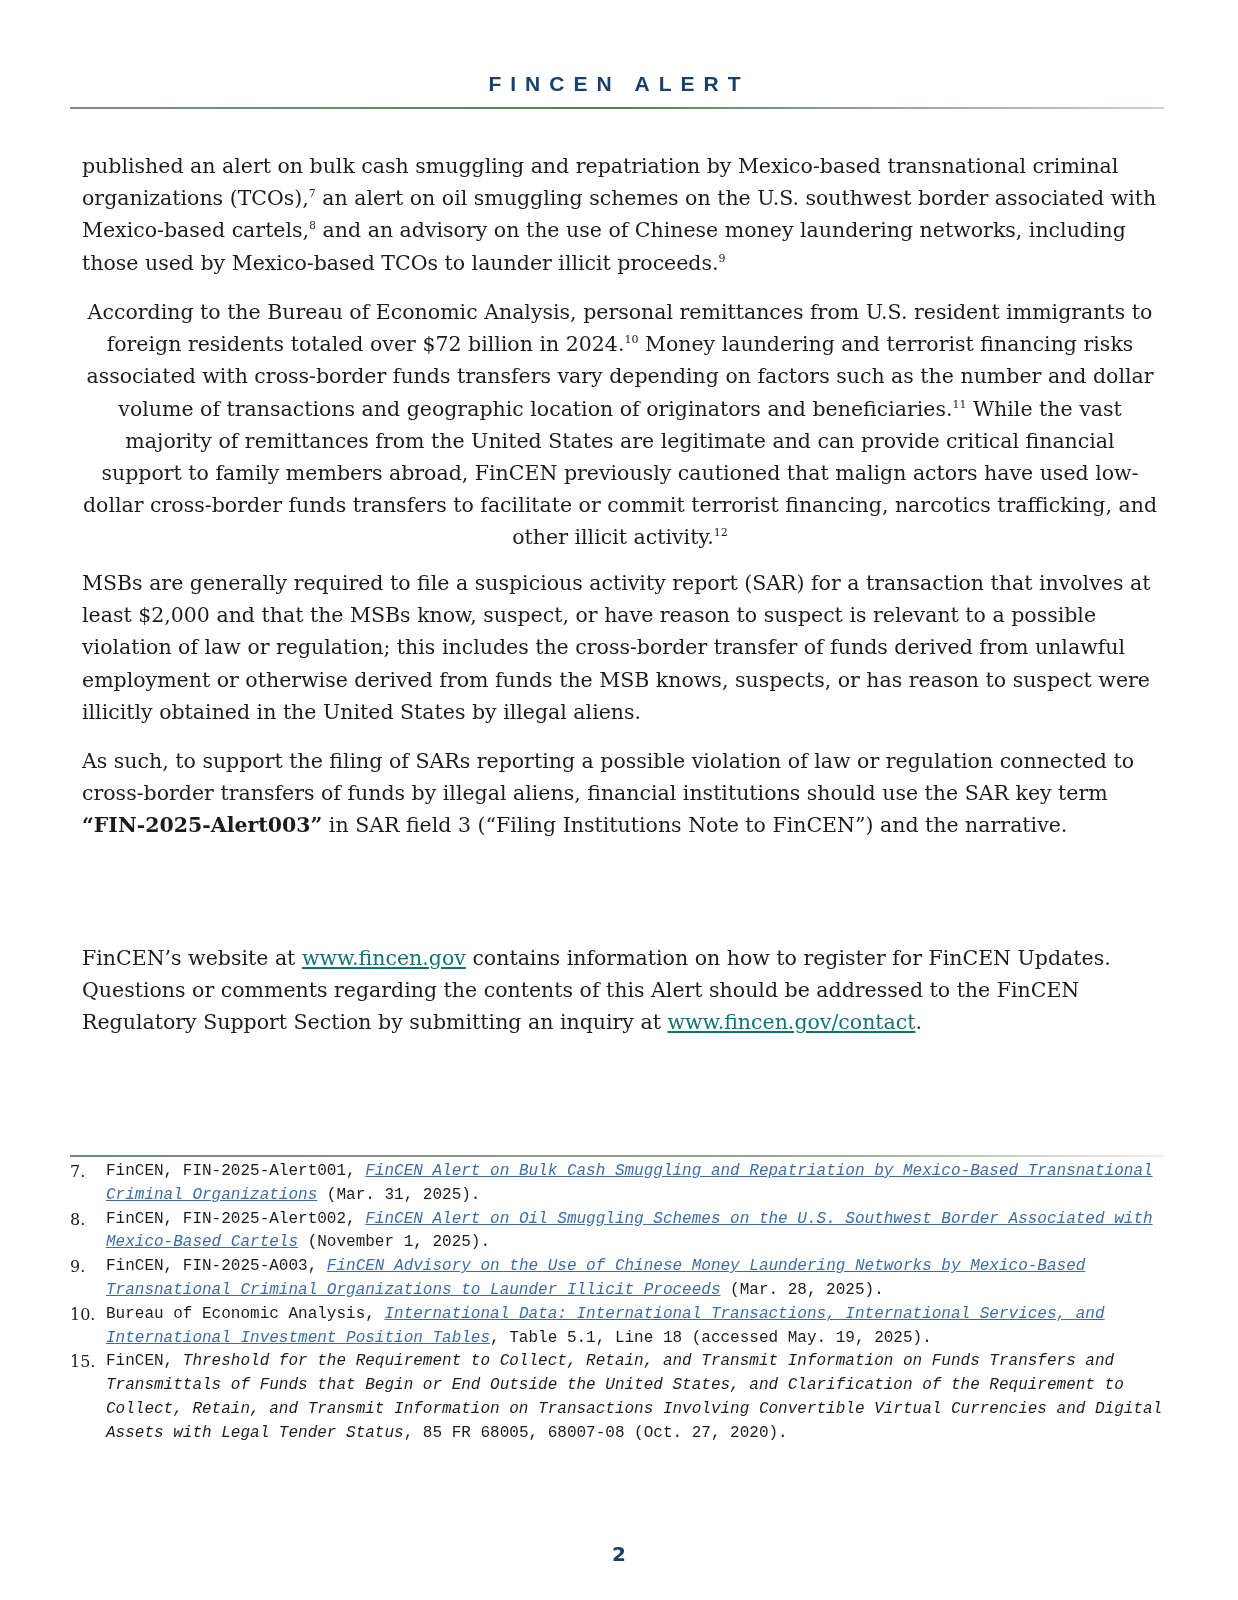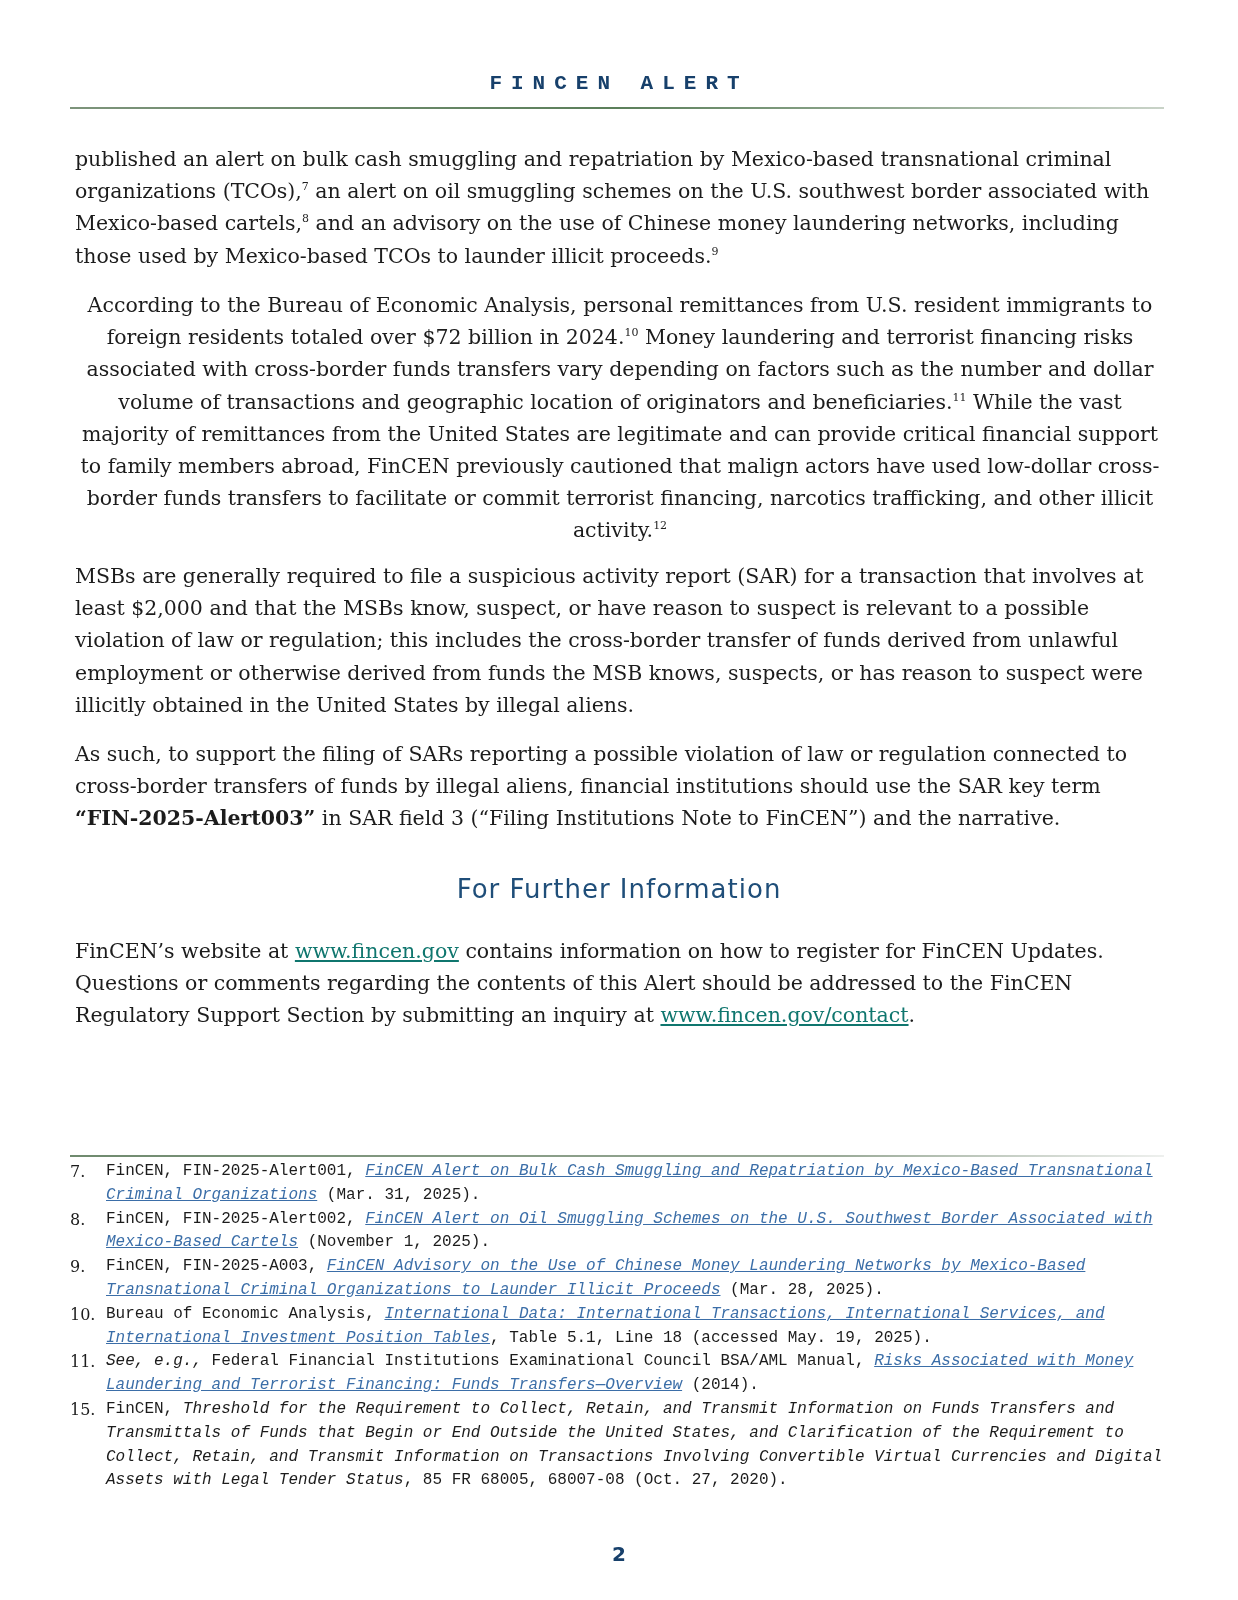--- a/index.html
+++ b/index.html
@@ -1,32 +1,32 @@
 <!DOCTYPE html>
 <html><head>
 <meta charset="utf-8">
 <style>
   html, body { margin: 0; padding: 0; background: #ffffff; }
   body { width: 1238px; height: 1600px; position: relative; overflow: hidden; }
   .page { position: absolute; left: 0; top: 0; width: 1238px; height: 1600px; }
   .header-title {
     position: absolute; top: 72px; left: 0; width: 1238px; text-align: center;
-    font-family: Liberation Mono, monospace; font-weight: bold; font-size: 21px;
+    font-family: Liberation Sans, sans-serif; font-weight: bold; font-size: 21px;
     letter-spacing: 9px; color: #17406b;
   }
   .header-rule {
     position: absolute; top: 107px; left: 70px; width: 1094px; height: 2px;
     background: linear-gradient(to right, #7d947b, #5b7f5a 50%, #c9d3c8);
   }
   .body-text {
     position: absolute; left: 70px; width: 1100px;
     font-family: "DejaVu Serif", serif; font-size: 20.5px; line-height: 32.2px;
     color: #1c1c1c;
   }
-  .body-text p { margin: 5px; }
+  .body-text p { margin: 12px; }
   sup { font-size: 11px; line-height: 0; vertical-align: super; }
   .p1 { top: 138px; }
   .p2 { top: 284px; text-align: center; }
   .p3 { top: 555px; }
   .p4 { top: 733px; }
   .section-heading {
     position: absolute; top: 874px; left: 0; width: 1238px; text-align: center;
     font-family: "DejaVu Sans", sans-serif; font-size: 26px; color: #1f4e79;
     letter-spacing: 1px;
   }
@@ -66,21 +66,20 @@
   </div>
 
   <div class="body-text p3">
     <p>MSBs are generally required to file a suspicious activity report (SAR) for a transaction that involves at least $2,000 and that the MSBs know, suspect, or have reason to suspect is relevant to a possible violation of law or regulation; this includes the cross-border transfer of funds derived from unlawful employment or otherwise derived from funds the MSB knows, suspects, or has reason to suspect were illicitly obtained in the United States by illegal aliens.</p>
   </div>
 
   <div class="body-text p4">
     <p><span>As such, to support the filing of SARs reporting a possible violation of law or regulation connected to cross-border transfers of funds by illegal aliens, financial institutions should use the SAR key term </span><b>“FIN-2025-Alert003”</b><span> in SAR field 3 (“Filing Institutions Note to FinCEN”) and the narrative.</span></p>
   </div>
 
-  <div class="section-heading">For Further Information</div>
 
   <div class="body-text p5">
     <p><span>FinCEN’s website at </span><a class="link">www.fincen.gov</a><span> contains information on how to register for FinCEN Updates. Questions or comments regarding the contents of this Alert should be addressed to the FinCEN Regulatory Support Section by submitting an inquiry at </span><a class="link">www.fincen.gov/contact</a><span>.</span></p>
   </div>
 
   <div class="fn-rule"></div>
 
   <div class="footnotes">
     <div class="fn">
       <span class="fn-num">7.</span>
@@ -92,23 +91,19 @@
     </div>
     <div class="fn">
       <span class="fn-num">9.</span>
       <span class="fn-text"><span>FinCEN, FIN-2025-A003, </span><a class="link">FinCEN Advisory on the Use of Chinese Money Laundering Networks by Mexico-Based Transnational Criminal Organizations to Launder Illicit Proceeds</a><span> (Mar. 28, 2025).</span></span>
     </div>
     <div class="fn">
       <span class="fn-num">10.</span>
       <span class="fn-text"><span>Bureau of Economic Analysis, </span><a class="link">International Data: International Transactions, International Services, and International Investment Position Tables</a><span>, Table 5.1, Line 18 (accessed May. 19, 2025).</span></span>
     </div>
     <div class="fn">
-      <span class="fn-num">11.</span>
-      <span class="fn-text"><i>See, e.g.,</i><span> Federal Financial Institutions Examinational Council BSA/AML Manual, </span><a class="link">Risks Associated with Money Laundering and Terrorist Financing: Funds Transfers—Overview</a><span> (2014).</span></span>
-    </div>
-    <div class="fn">
       <span class="fn-num">15.</span>
       <span class="fn-text"><span>FinCEN, </span><i>Threshold for the Requirement to Collect, Retain, and Transmit Information on Funds Transfers and Transmittals of Funds that Begin or End Outside the United States, and Clarification of the Requirement to Collect, Retain, and Transmit Information on Transactions Involving Convertible Virtual Currencies and Digital Assets with Legal Tender Status</i><span>, 85 FR 68005, 68007-08 (Oct. 27, 2020).</span></span>
     </div>
   </div>
 
   <div class="page-number">2</div>
 </div>
 
 </body></html>

